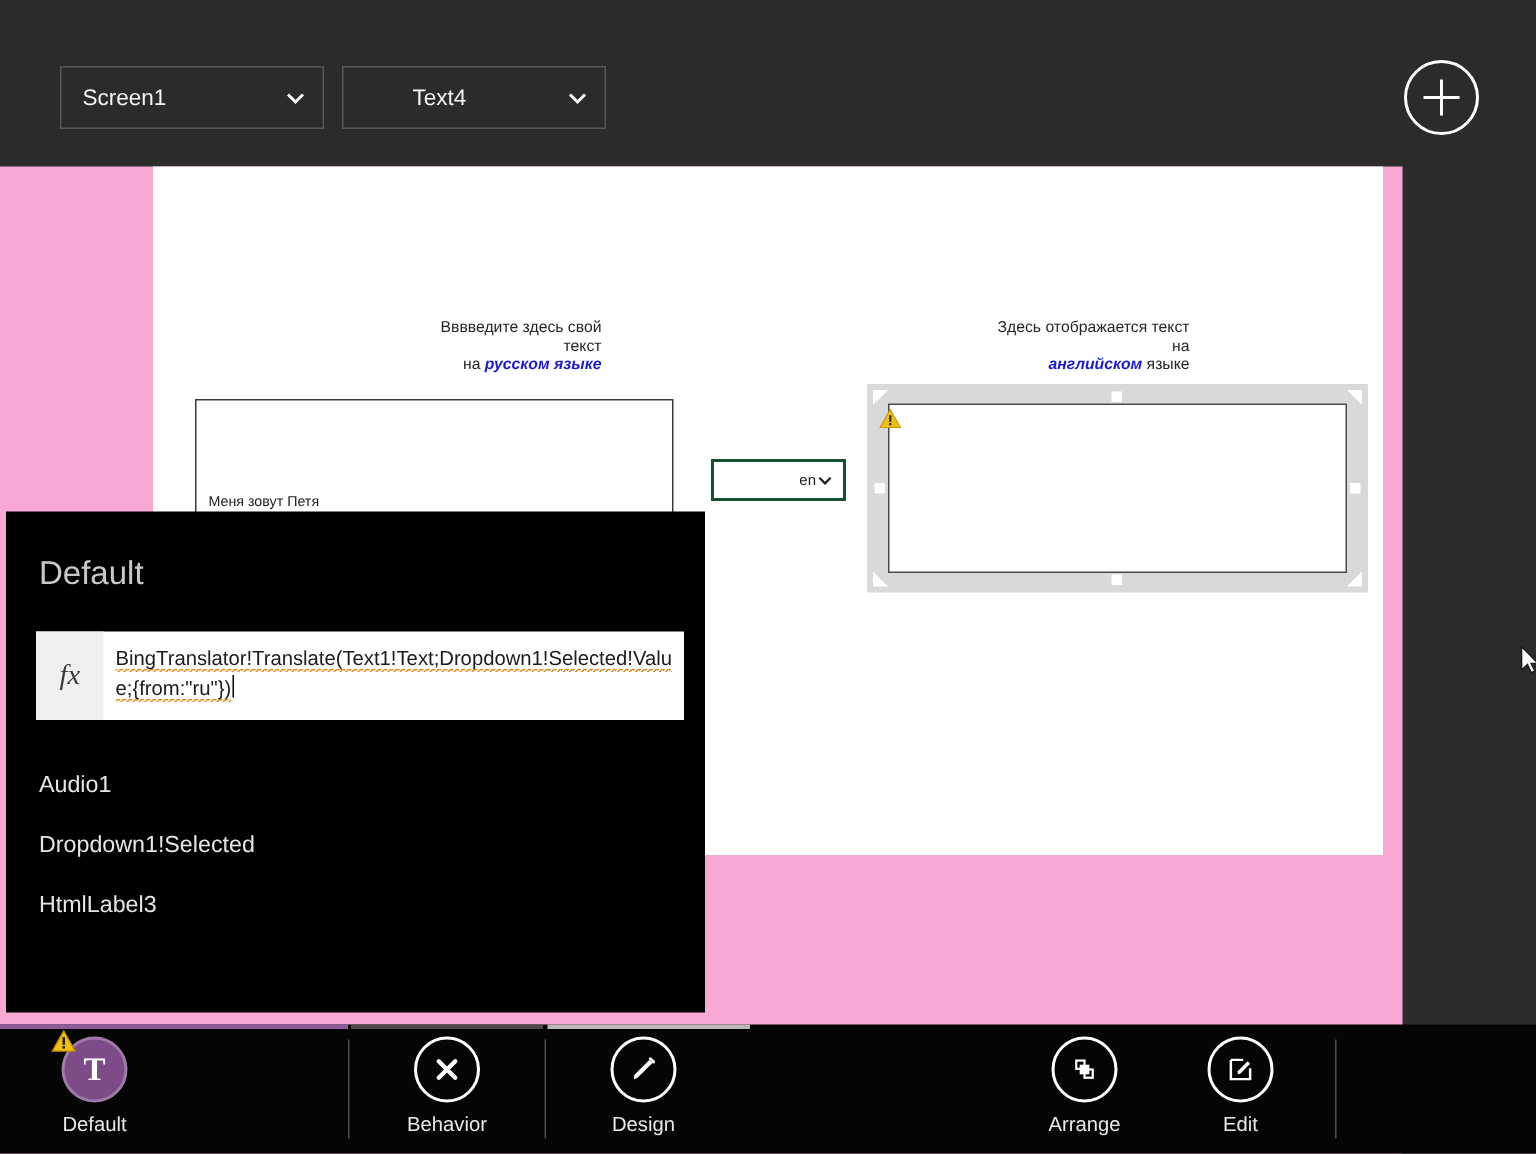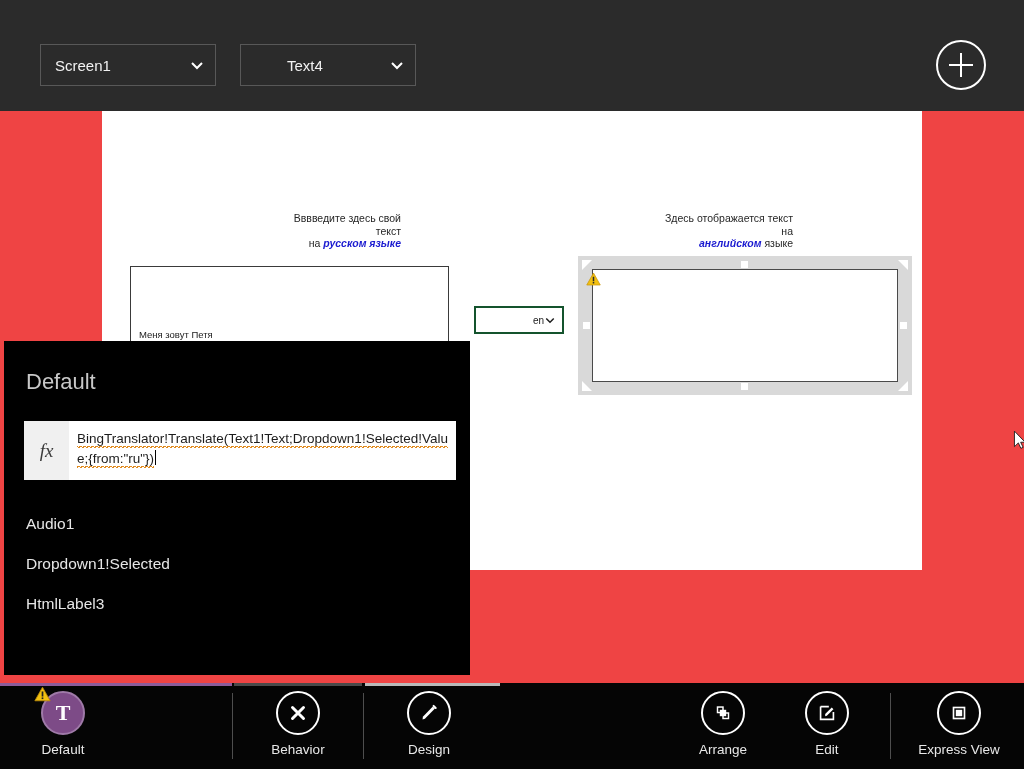--- a/index.html
+++ b/index.html
@@ -4,40 +4,40 @@
 <style>
   html, body {
     margin: 0; padding: 0;
     width: 1024px; height: 769px;
     overflow: hidden;
     background: #2b2b2b;
     font-family: "Liberation Sans", sans-serif;
   }
   #app {
     position: relative;
-    width: 1024px; height: 769px;
-    background: #ef4444;
+    width: 935px; height: 769px;
+    background: #f9a8d4;
   }
 
   
   .topbar { position: absolute; left: 0; top: 0; width: 1024px; height: 111px; background: #2b2b2b; }
   .combo {
     position: absolute; top: 44px; height: 42px;
     border: 1px solid #585858;
     background: #2b2b2b;
     color: #f2f2f2;
     font-size: 15px;
     display: flex; align-items: center;
     box-sizing: border-box;
     padding: 0 10px 0 14px;
   }
   .combo .lbl { flex: 1 1 auto; white-space: nowrap; overflow: hidden; }
   .combo .chev { width: 16px; height: 16px; flex: 0 0 auto; }
   #combo-screen { left: 40px; width: 176px; }
-  #combo-control { left: 240px; width: 176px; padding-left: 46px; }
+  #combo-control { left: 228px; width: 176px; padding-left: 46px; }
 
   .add-btn {
     position: absolute; left: 936px; top: 40px;
     width: 50px; height: 50px; border-radius: 50%;
     border: 2px solid #ffffff;
     box-sizing: border-box;
   }
   .add-btn .plus-h { position: absolute; left: 11px; top: 22px; width: 24px; height: 2px; background: #fff; }
   .add-btn .plus-v { position: absolute; left: 22px; top: 11px; width: 2px; height: 24px; background: #fff; }
 
@@ -363,23 +363,14 @@
     <div class="tb-item" style="left:779px">
       <div class="tb-circ">
         <svg viewBox="0 0 24 24" width="22" height="22">
           <path d="M5 5 H14 M5 5 V19 H19 V11" fill="none" stroke="#fff" stroke-width="1.8"></path>
           <path d="M10 15.5 L11.8 15 L19 7.8 L17.2 6 L10 13.2 Z" fill="#ffffff"></path>
         </svg>
       </div>
       <div class="tb-label">Edit</div>
     </div>
 
-    <div class="tb-item" style="left:911px">
-      <div class="tb-circ">
-        <svg viewBox="0 0 24 24" width="22" height="22">
-          <rect x="6" y="6" width="12" height="12" fill="none" stroke="#fff" stroke-width="1.8"></rect>
-          <rect x="8.5" y="8.5" width="7" height="7" fill="#ffffff"></rect>
-        </svg>
-      </div>
-      <div class="tb-label">Express View</div>
-    </div>
   </div>
 </div>
 
 </body></html>

